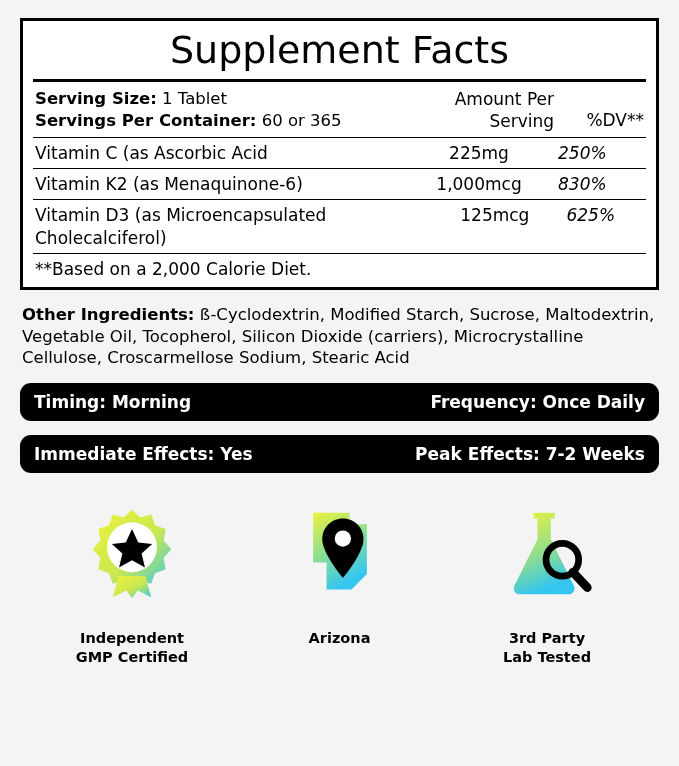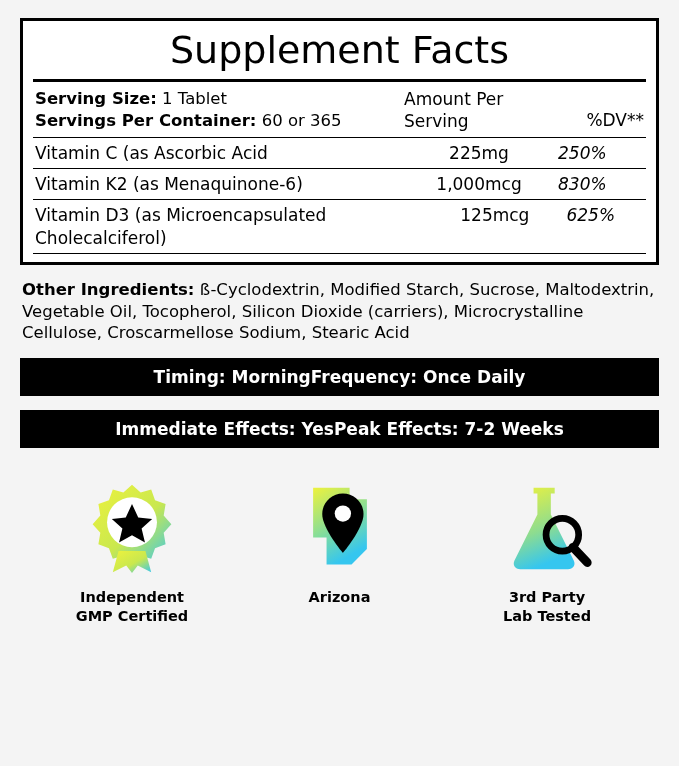--- a/index.html
+++ b/index.html
@@ -54,21 +54,21 @@
     line-height: 1.35;
   }
   .sf-head-left .row-line {
     white-space: nowrap;
   }
   .sf-head-left b {
     font-weight: 700;
   }
   .sf-head-amount {
     width: 150px;
-    text-align: left;
+    text-align: right;
     font-size: 17px;
     line-height: 1.3;
     font-weight: 400;
     padding-right: 4px;
   }
   .sf-head-dv {
     width: 86px;
     text-align: right;
     font-size: 17px;
     line-height: 1.3;
@@ -109,27 +109,28 @@
   }
   .other b {
     font-weight: 700;
   }
 
   
   .bar {
     background: #000;
     color: #fff;
     display: flex;
-    justify-content: center;
+    justify-content: space-between;
     align-items: center;
     box-sizing: border-box;
     padding: 9px 14px;
     font-size: 17px;
     font-weight: 700;
     margin-top: 14px;
+    border-radius: 11px;
   }
   .bar.second {
   }
   .bar span {
     white-space: nowrap;
   }
 
   
   .badges {
     display: flex;
@@ -141,21 +142,21 @@
     width: 180px;
     text-align: center;
   }
   .badge .art {
     height: 100px;
     display: flex;
     align-items: center;
     justify-content: center;
   }
   .badge .cap {
-    margin-top: 10px;
+    margin-top: 26px;
     font-size: 14.5px;
     font-weight: 700;
     line-height: 1.28;
   }
 </style>
 </head>
 <body>
 
 <div class="page">
 
@@ -202,20 +203,21 @@
     <div class="rule-thin"></div>
 
     <div class="sf-row">
       <div class="nm">Vitamin D3 (as Microencapsulated Cholecalciferol)</div>
       <div class="amt">125mcg</div>
       <div class="dv">625%</div>
     </div>
 
     <div class="rule-thin"></div>
 
+    <div class="sf-foot">**Based on a 2,000 Calorie Diet.</div>
   </div>
 
   <div class="other">
     <b>Other Ingredients:</b><span> ß-Cyclodextrin, Modified Starch, Sucrose, Maltodextrin, Vegetable Oil, Tocopherol, Silicon Dioxide (carriers), Microcrystalline Cellulose, Croscarmellose Sodium, Stearic Acid</span>
   </div>
 
   <div class="bar">
     <span>Timing: Morning</span>
     <span>Frequency: Once Daily</span>
   </div>

